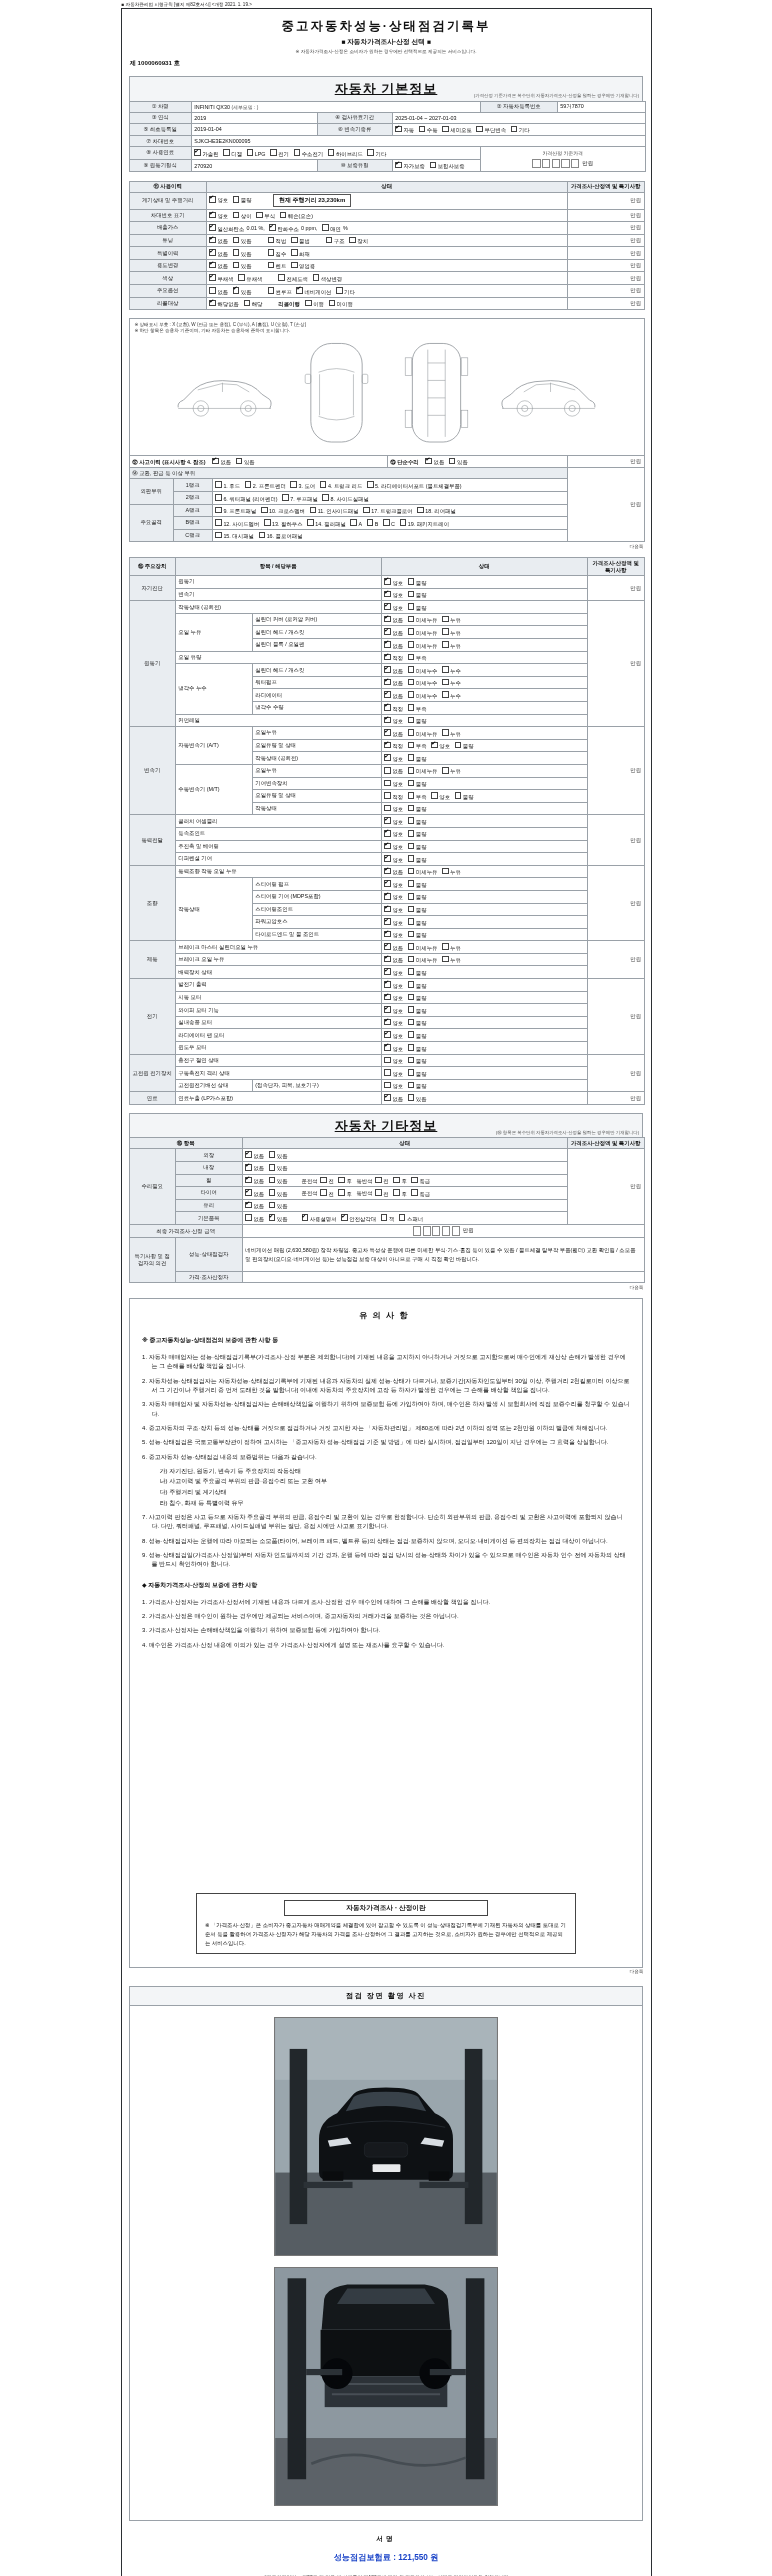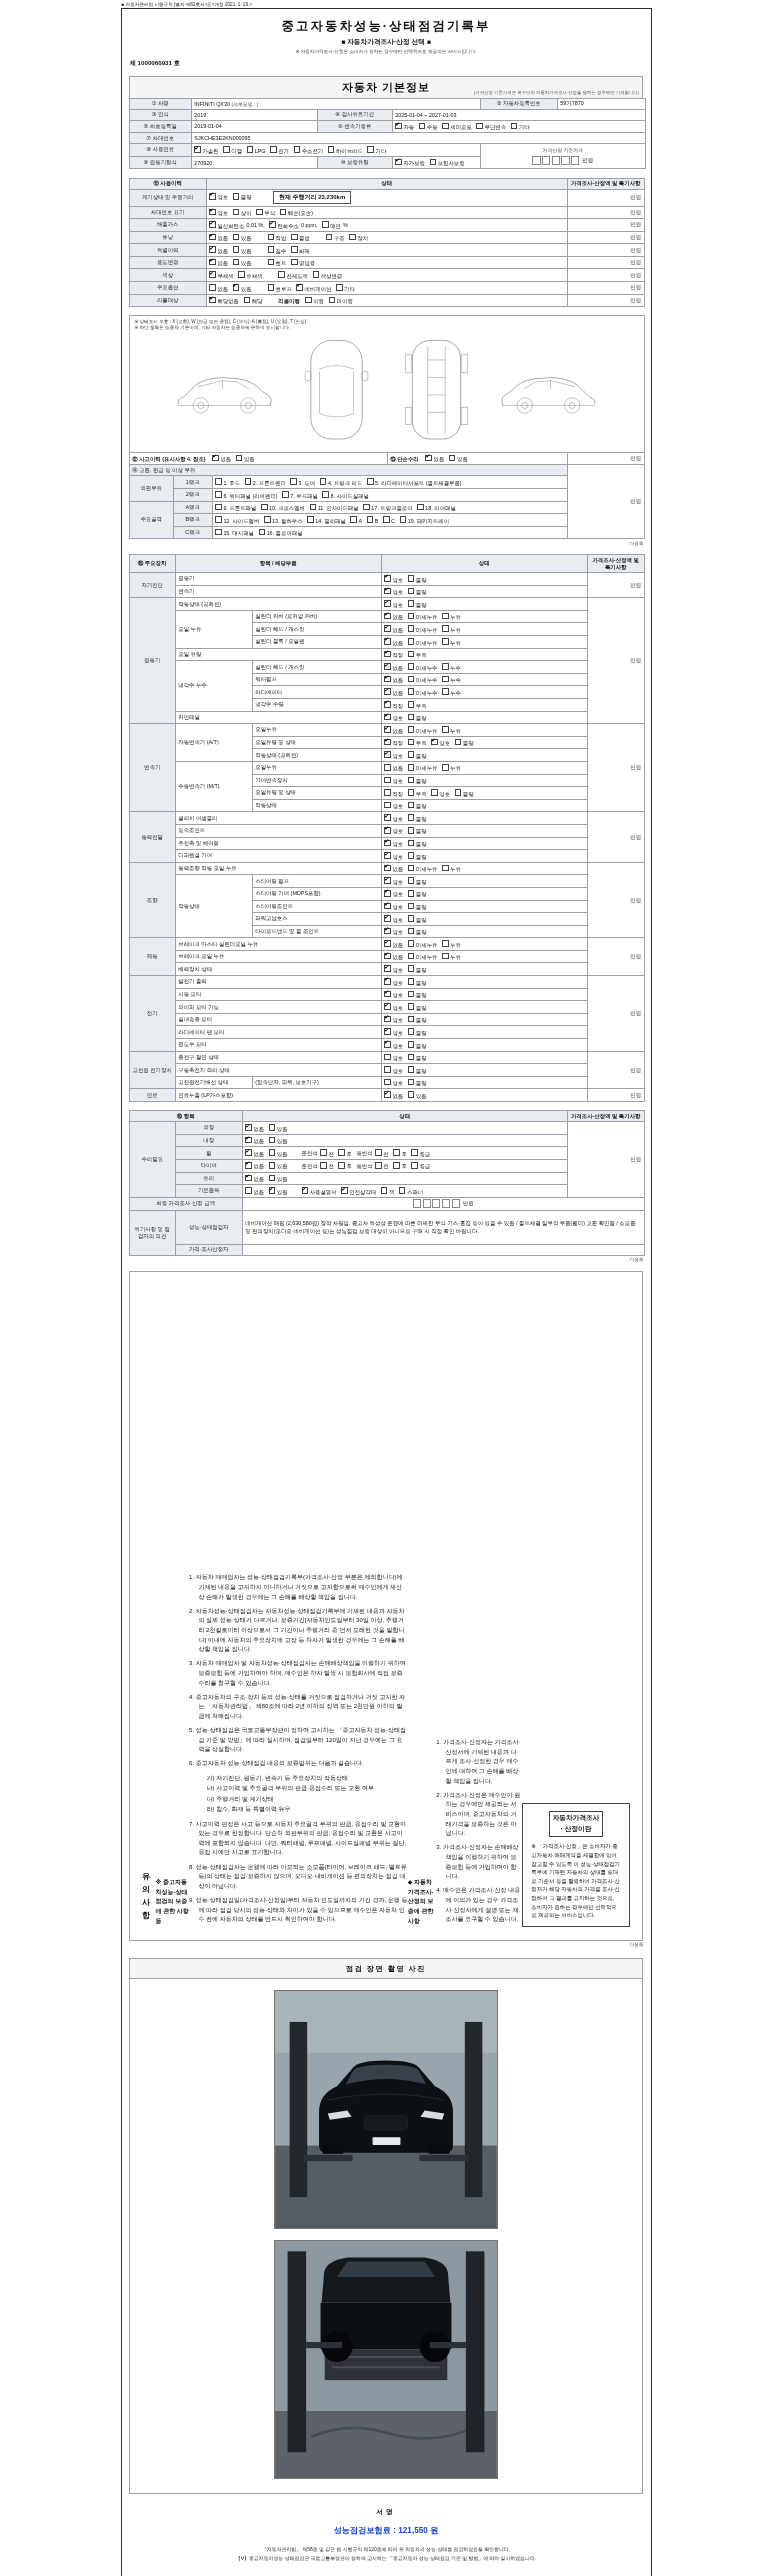--- a/index.html
+++ b/index.html
@@ -8,21 +8,21 @@
   .form-ref{font-size:4.6px;color:#222;margin:0 0 1px 1px;}
   .page{border:0.8px solid #2b2f33;min-height:2540px;padding:5.2px 7.2px 15.5px;box-sizing:border-box;background:#fff;}
   .doc-head{text-align:center;margin-top:4.1px;}
   .doc-title{font-size:12.4px;font-weight:bold;letter-spacing:2.1px;}
   .doc-subtitle{font-size:6.7px;font-weight:bold;margin-top:3.1px;}
   .doc-note{font-size:4.6px;color:#444;margin-top:1.5px;}
   .doc-no{text-align:left;font-size:6.2px;font-weight:bold;margin:5.2px 0 1px 1px;}
   .sec{margin-top:8.2px;}
   .sec-head{border:0.5px solid #9aa1a8;border-bottom:none;background:#f3f5f7;text-align:center;
     padding:2.6px 3.1px;position:relative;}
-  .sec-title{font-weight:bold;font-size:11px;letter-spacing:1px;}
+  .sec-title{font-weight:bold;font-size:13px;letter-spacing:1px;text-decoration:underline;}
   .sec-head .note{position:absolute;right:3.1px;bottom:2.1px;font-weight:normal;font-size:4.4px;color:#555;}
   .tbl{width:100%;border-collapse:collapse;table-layout:fixed;}
   .tbl td,.tbl th{border:0.5px solid #9aa1a8;padding:1.5px 2.6px;font-size:5.4px;vertical-align:middle;word-break:break-all;}
   .tbl th{background:#e9edf1;font-weight:bold;text-align:center;font-size:5.4px;}
   .lab{background:#e9edf1;text-align:center;color:#222;}
   .lab.left{text-align:left;}
   .dev{text-align:center;}
   .state{background:#fff;}
   .price{text-align:right;color:#444;font-size:5.2px;background:#fff;}
   .dim{color:#555;font-size:4.9px;}
@@ -40,21 +40,21 @@
   .bp-val{font-size:5.4px;}
   .legend{font-size:4.6px;color:#333;text-align:left;margin:1px 0 1px 2.1px;}
   .diagrams{display:flex;justify-content:center;align-items:center;gap:23px;padding:6.2px 0 7.2px;}
   .diag{display:block;}
   .diagram-cell{background:#fff;}
   .opinion-text{text-align:left;font-size:5.4px;line-height:1.55;vertical-align:top;}
   .op-tall{height:30px;}
   .final-cell{text-align:center;}
   .next{text-align:right;font-size:4.6px;color:#444;margin-top:1.5px;}
   .notice-box{border:0.5px solid #9aa1a8;padding:10.3px 12.4px;font-size:6px;line-height:1.6;color:#111;
-    min-height:670px;display:flex;box-sizing:border-box;align-items:flex-end;}
+    min-height:670px;display:flex;flex-direction:column;box-sizing:border-box;}
   .notice-title{text-align:center;font-weight:bold;font-size:8.2px;letter-spacing:5.2px;margin-bottom:7.2px;}
   .n-heading{font-weight:bold;margin:6.2px 0 3.1px;}
   .n-item{padding-left:9.3px;text-indent:-9.3px;margin:4.6px 0;}
   .n-sub{padding-left:17.5px;margin:1px 0;}
   .def-box{border:0.8px solid #444;width:78%;margin:13.4px auto 2.1px;padding:6.2px 8.2px;margin-top:auto;box-sizing:border-box;}
   .def-title{text-align:center;font-weight:bold;font-size:6.7px;border:0.5px solid #444;width:55%;margin:0 auto 5.2px;padding:1.5px;}
   .def-text{font-size:5.4px;line-height:1.6;}
   .photo-box{border:0.5px solid #9aa1a8;margin-top:11.3px;padding-bottom:13.4px;}
   .photo-title{font-weight:bold;text-align:center;font-size:7.2px;letter-spacing:1.5px;padding:4.1px;border-bottom:0.5px solid #9aa1a8;background:#f3f5f7;}
   .photo{width:222px;height:237px;margin:11.3px auto 0;display:block;border:0.5px solid #777;background:#8e99a1;}
@@ -513,20 +513,24 @@
               <td class="lab dev" rowspan="1">연료</td>
               <td class="item" colspan="2">연료누출 (LP가스포함)</td>
               <td class="state"><span class="opt"><span class="cb on"></span><span class="lb">없음</span></span><span class="opt"><span class="cb"></span><span class="lb">있음</span></span></td>
               <td class="price" rowspan="1">만원</td>
             </tr>
           </tbody>
       </table>
     </div>
 
     <div class="sec">
+      <div class="sec-head">
+        <span class="sec-title">자동차 기타정보</span>
+        <span class="note">(⑯ 항목은 복수단위 자동차가격조사·산정을 원하는 경우에만 기재합니다)</span>
+      </div>
       <table class="tbl">
         <colgroup>
           <col style="width:46px">
             <col style="width:67px">
             <col style="width:325px">
             <col style="width:77px">
         </colgroup>
         <thead>
           <tr>
             <th colspan="2">⑯ 항목</th>

